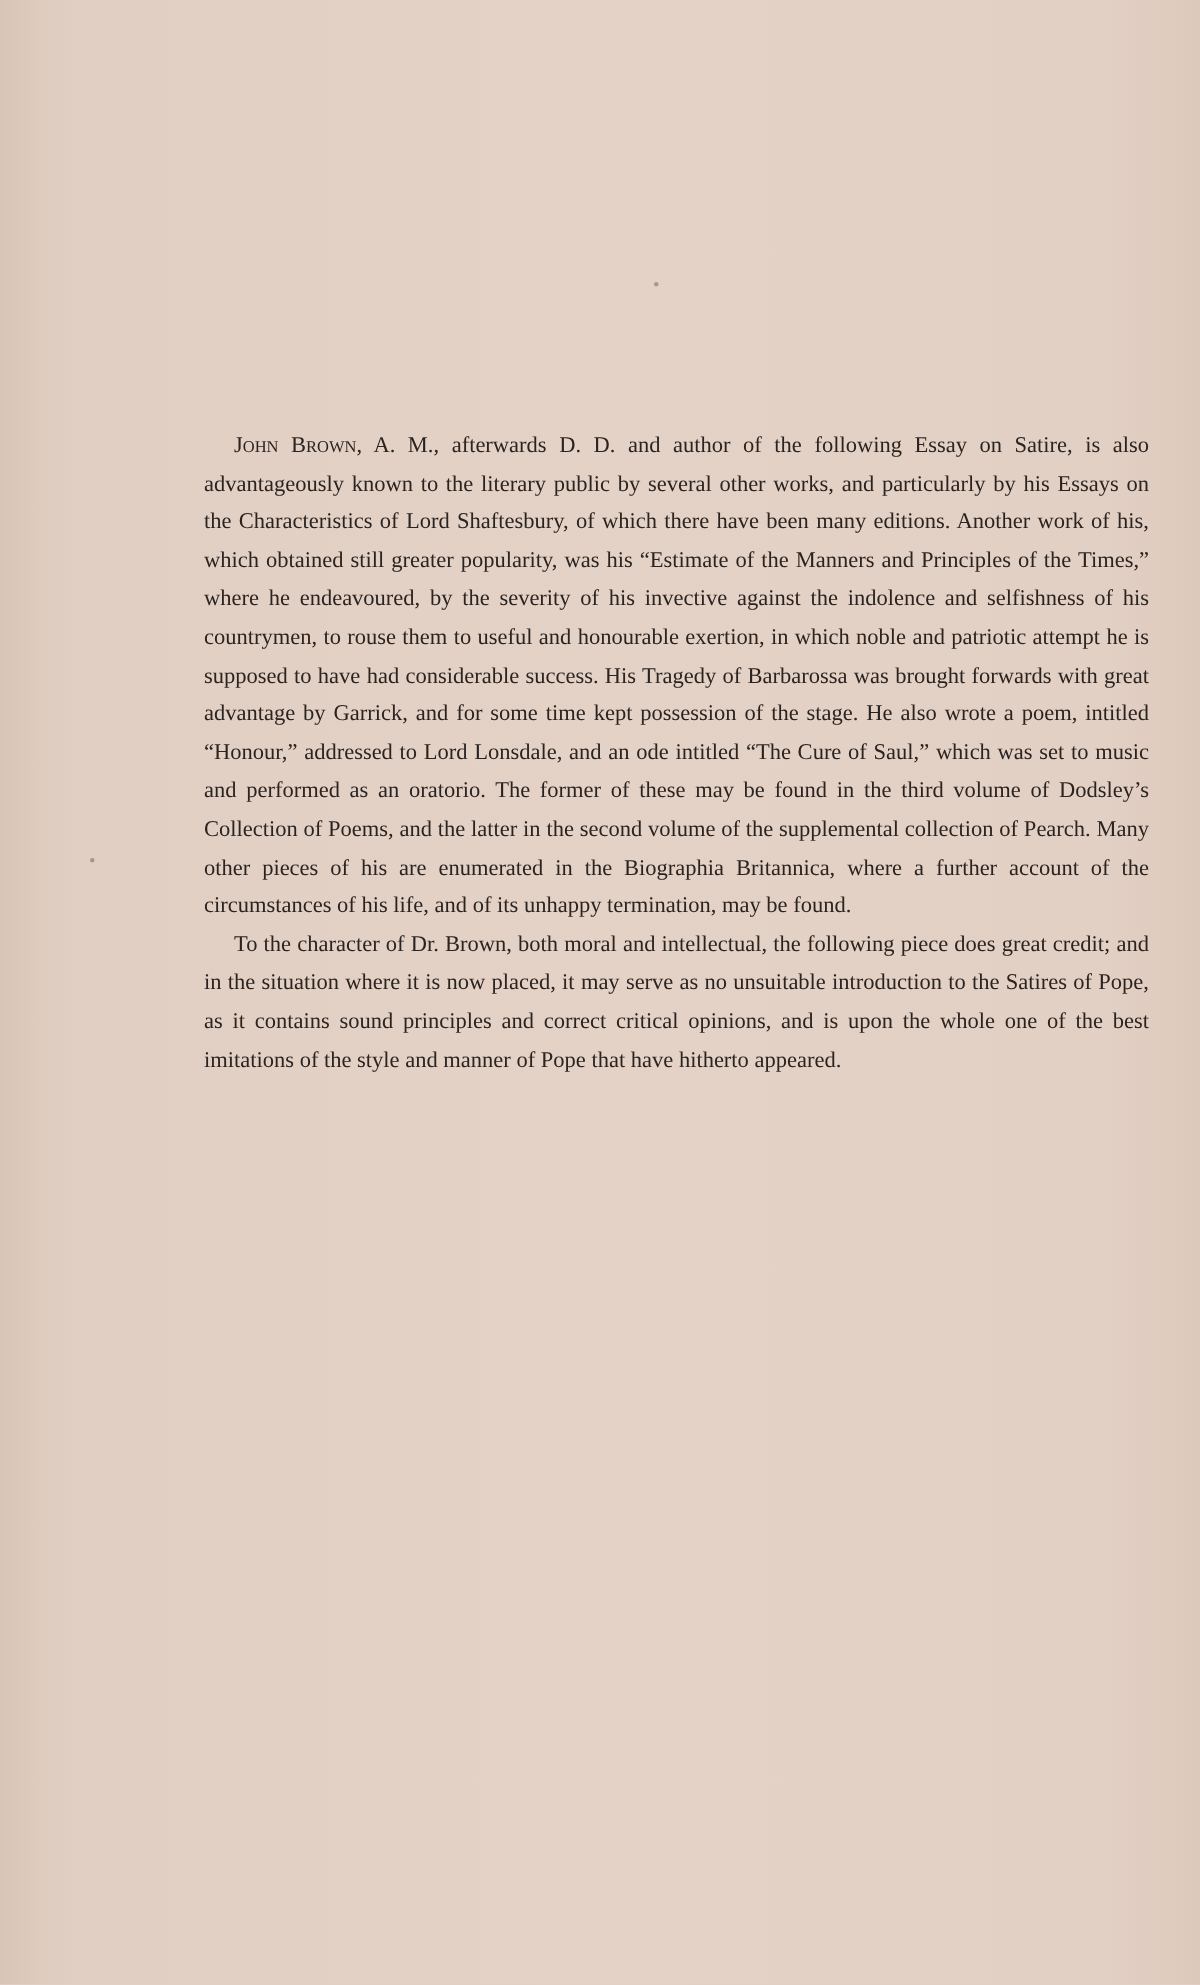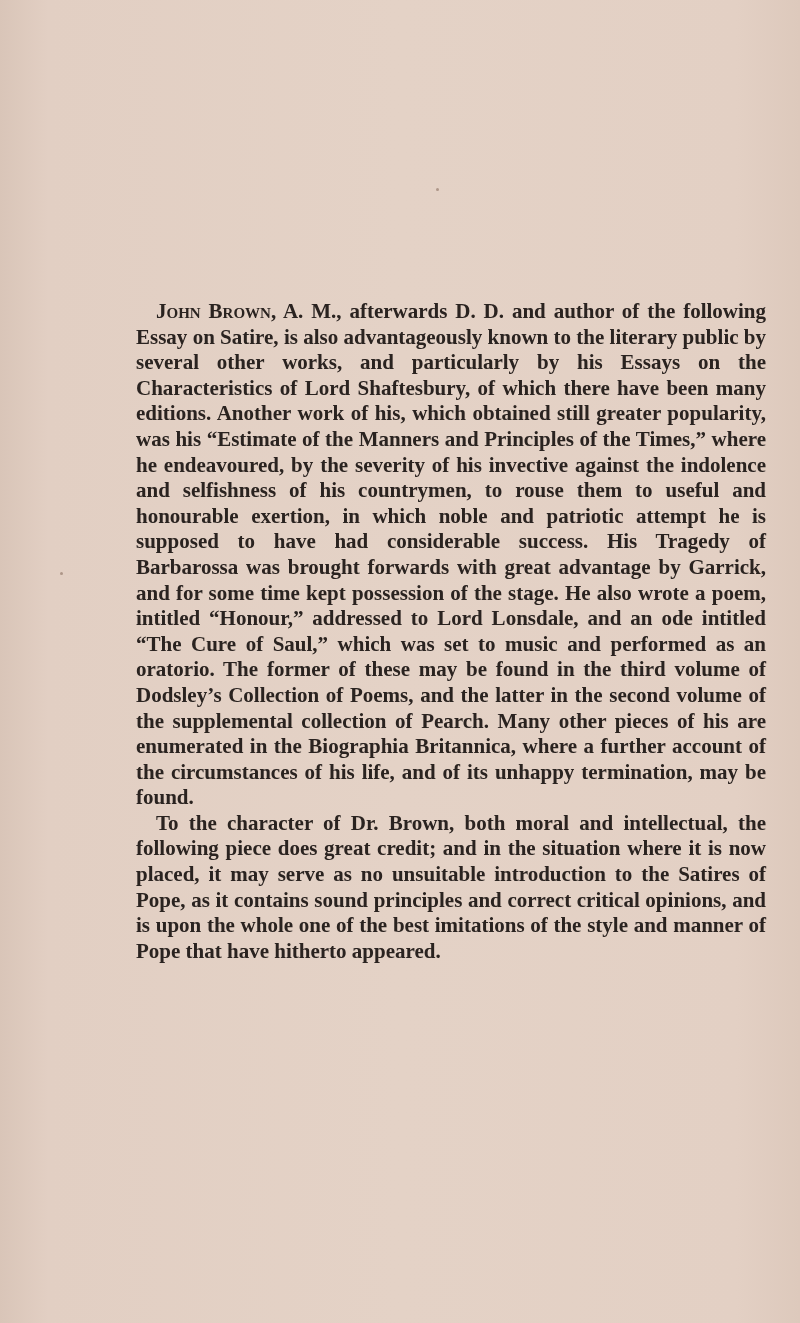--- a/index.html
+++ b/index.html
@@ -7,27 +7,26 @@
     width: 800px; height: 1323px; overflow: hidden;
     background: #e3d0c4;
     position: relative;
   }
   .page {
     position: absolute; left: 0; top: 0; width: 800px; height: 1323px;
     background: linear-gradient(90deg, #d9c5b8 0%, #e2cfc3 6%, #e4d2c6 50%, #e3d0c4 92%, #ddc9bc 100%);
   }
   .text-block {
     position: absolute;
-    left: 136px; top: 299px; width: 630px;
+    left: 136px; top: 285px; width: 630px;
     font-family: "Liberation Serif", "DejaVu Serif", serif;
-    font-size: 21px;
+    font-size: 15px;
     line-height: 25.6px;
     color: #2a2320;
     text-align: justify;
-    font-weight: bold;
   }
   .text-block p { margin: 0; text-indent: 0; }
   .text-block p.indent { text-indent: 20px; }
   .sc { font-variant: small-caps; }
   .speck {
     position: absolute; width: 3px; height: 3px; border-radius: 50%;
     background: #8b6f60; opacity: 0.6;
   }
 </style>
 </head>

